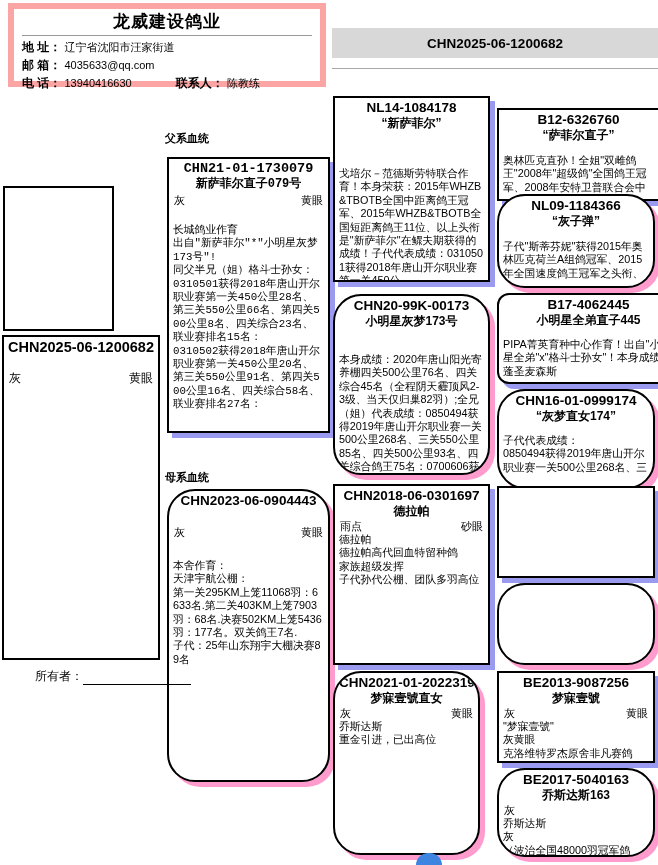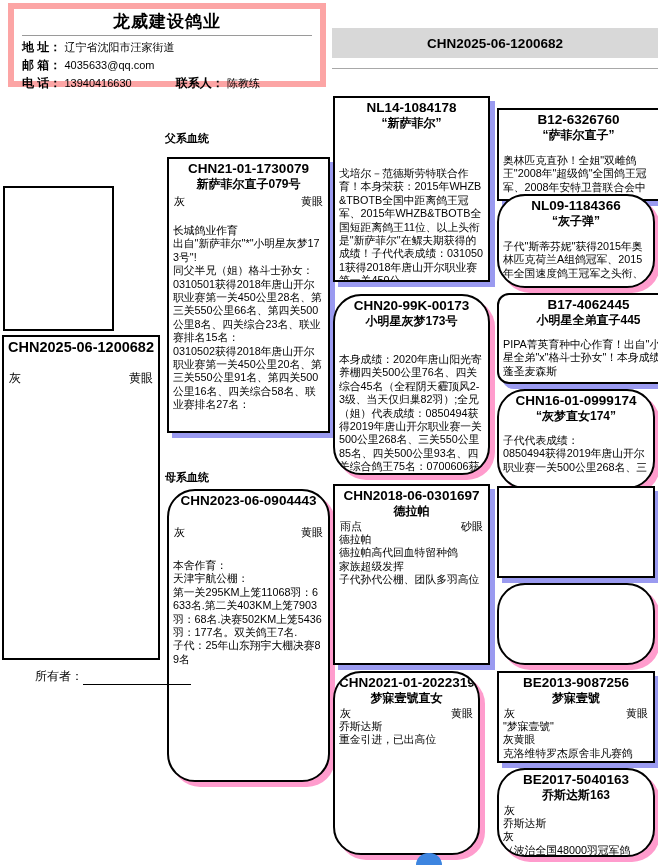--- a/index.html
+++ b/index.html
@@ -95,21 +95,21 @@
   <div class="pbox" style="left:3px;top:186px;width:111px;height:145px;"></div>
 
   <div class="pbox" style="left:2px;top:335px;width:158px;height:325px;">
     <div class="ring ring-big">CHN2025-06-1200682</div>
     <div class="ce" style="margin-top:16px;font-size:12px;">
       <span>灰</span>
       <span>黄眼</span>
     </div>
   </div>
 
-  <div class="pbox shadow-blue" style="left:167px;top:157px;width:163px;height:276px;">
+  <div class="pbox shadow-blue" style="left:167px;top:157px;width:163px;height:276px;font-family:Liberation Mono, monospace;">
     <div class="ring">CHN21-01-1730079</div>
     <div class="pname">新萨菲尔直子079号</div>
     <div class="ce" style="margin-top:2px;">
       <span>灰</span>
       <span>黄眼</span>
     </div>
     <div class="pbody" style="margin-top:16px;">长城鸽业作育
 出自"新萨菲尔"*"小明星灰梦173号"!
 同父半兄（姐）格斗士孙女：
 0310501获得2018年唐山开尔职业赛第一关450公里28名、第三关550公里66名、第四关500公里8名、四关综合23名、联业赛排名15名：

